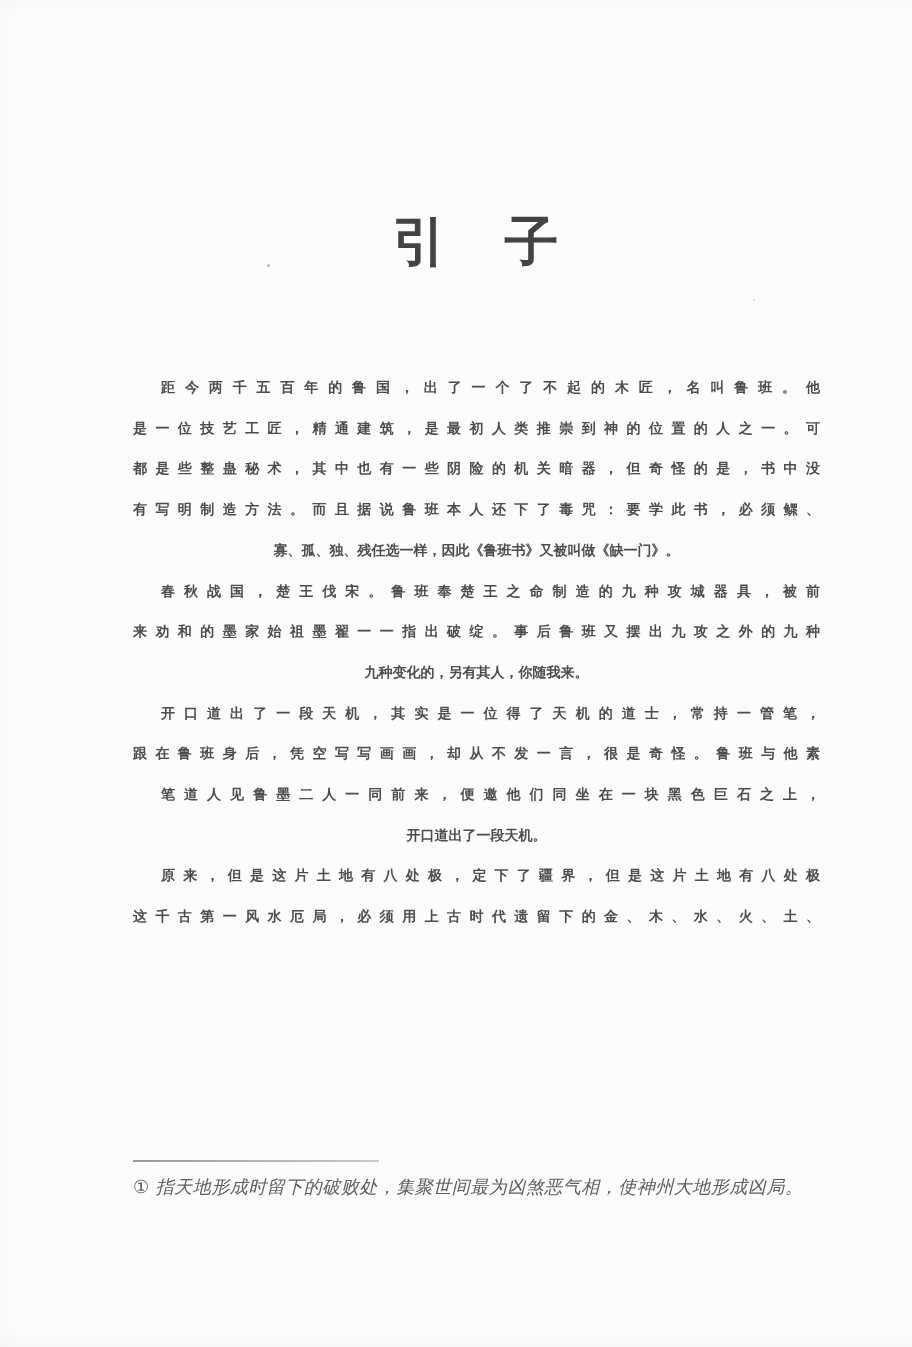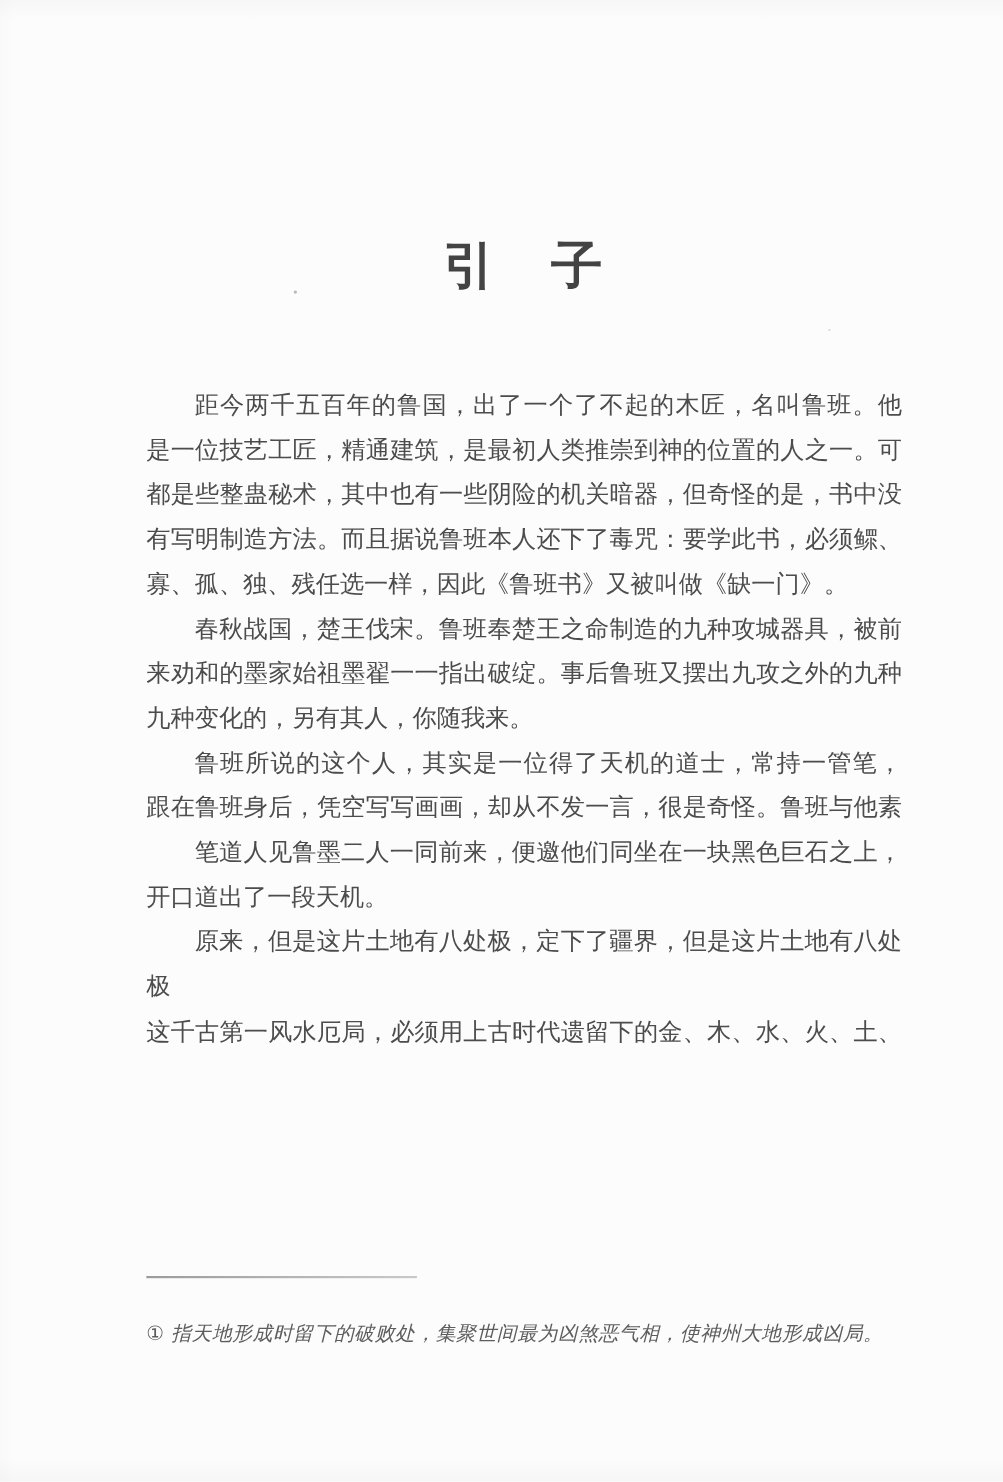--- a/index.html
+++ b/index.html
@@ -24,37 +24,38 @@
       linear-gradient(to right, rgba(0,0,0,0.012) 0, rgba(0,0,0,0) 14px),
       #fcfcfc;
   }
   .title {
     position: absolute;
     left: 133px;
     top: 218px;
     width: 687px;
     margin: 0;
     text-align: center;
-    font-size: 47px;
+    font-size: 54px;
     font-weight: 600;
     letter-spacing: 2px;
     color: #434343;
     line-height: 48px;
   }
   .body-text {
     position: absolute;
     left: 133px;
-    top: 348px;
+    top: 368px;
     width: 687px;
-    font-size: 22px;
+    font-size: 14px;
     line-height: 40.7px;
     color: #4c4c4c;
+    font-weight: bold;
   }
   .line {
-    text-align: left;
+    text-align: center;
     overflow: hidden;
     white-space: normal;
   }
   .line.just {
     text-align: justify;
     text-align-last: justify;
     -moz-text-align-last: justify;
   }
   .line.indent {
     text-indent: 2em;
@@ -75,21 +76,20 @@
   .footnote {
     position: absolute;
     left: 133px;
     top: 1174px;
     width: 692px;
     font-size: 18px;
     line-height: 27px;
     font-style: italic;
     color: #5d5d5d;
     letter-spacing: 0.5px;
-    margin-top: 25px;
   }
   .footnote .fn-marker {
     margin-right: 6px;
     font-style: normal;
   }
   
   .speck {
     position: absolute;
     border-radius: 50%;
     background: #b9b9b9;
@@ -105,21 +105,21 @@
 
   <div class="body-text" id="body-text">
       <div class="line indent just">距今两千五百年的鲁国，出了一个了不起的木匠，名叫鲁班。他</div>
       <div class="line just">是一位技艺工匠，精通建筑，是最初人类推崇到神的位置的人之一。可</div>
       <div class="line just">都是些整蛊秘术，其中也有一些阴险的机关暗器，但奇怪的是，书中没</div>
       <div class="line just">有写明制造方法。而且据说鲁班本人还下了毒咒：要学此书，必须鳏、</div>
       <div class="line">寡、孤、独、残任选一样，因此《鲁班书》又被叫做《缺一门》。</div>
       <div class="line indent just">春秋战国，楚王伐宋。鲁班奉楚王之命制造的九种攻城器具，被前</div>
       <div class="line just">来劝和的墨家始祖墨翟一一指出破绽。事后鲁班又摆出九攻之外的九种</div>
       <div class="line">九种变化的，另有其人，你随我来。</div>
-      <div class="line indent just">鲁班所说的这个人，其实是一位得了天机的道士，常持一管笔，</div>
+      <div class="line indent just">开口道出了一段天机，其实是一位得了天机的道士，常持一管笔，</div>
       <div class="line just">跟在鲁班身后，凭空写写画画，却从不发一言，很是奇怪。鲁班与他素</div>
       <div class="line indent just">笔道人见鲁墨二人一同前来，便邀他们同坐在一块黑色巨石之上，</div>
       <div class="line">开口道出了一段天机。</div>
       <div class="line indent just">原来，但是这片土地有八处极，定下了疆界，但是这片土地有八处极</div>
       <div class="line just">这千古第一风水厄局，必须用上古时代遗留下的金、木、水、火、土、</div>
     </div>
 
   <div class="footnote-sep"></div>
 
   <div class="footnote">

